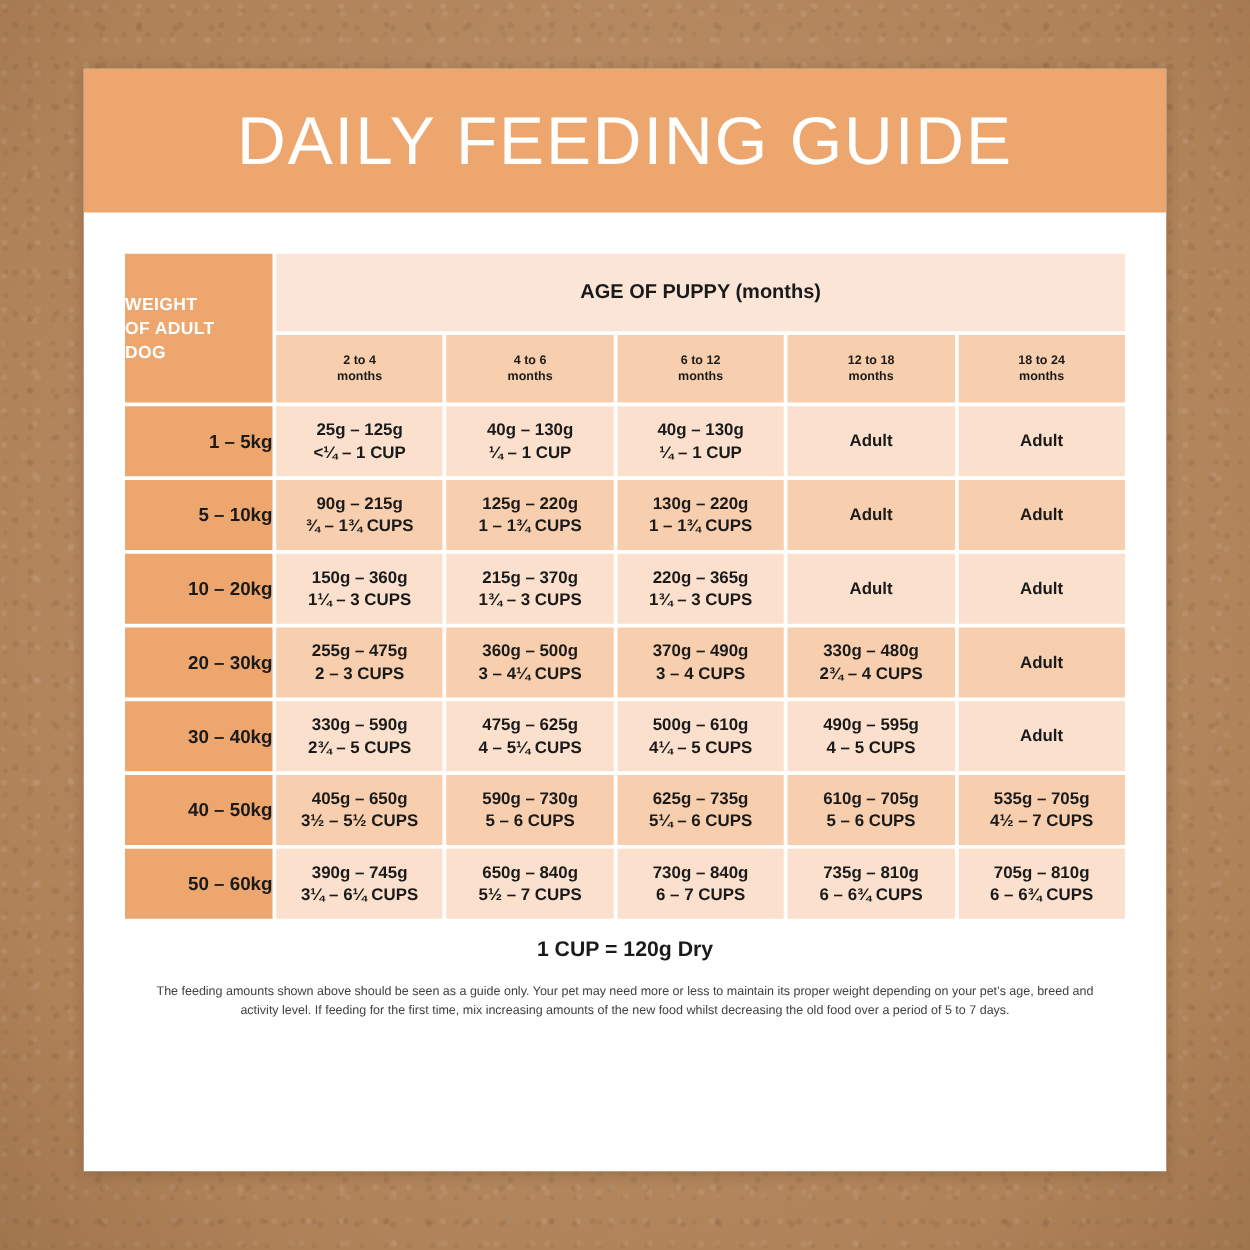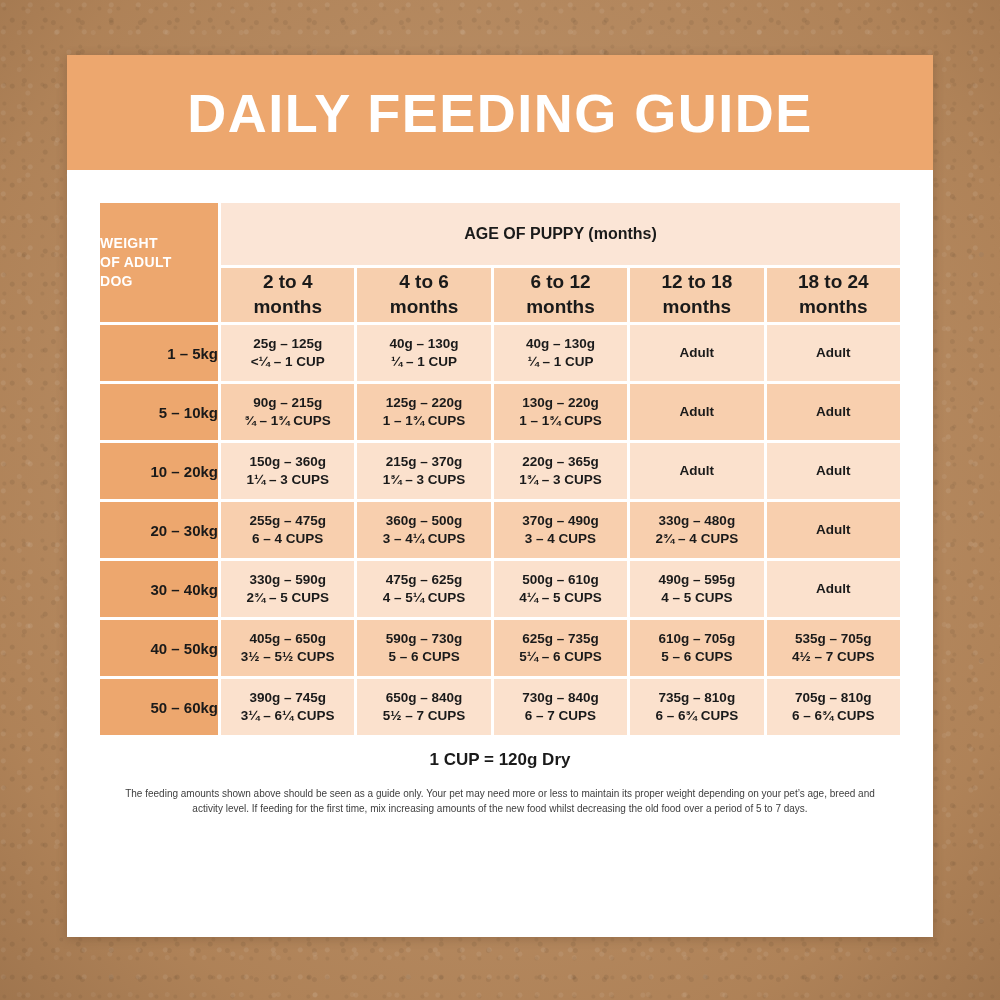--- a/index.html
+++ b/index.html
@@ -49,21 +49,21 @@
     height: 115px;
     background: #eda濃;
     background: #eda76e;
     display: flex;
     align-items: center;
     justify-content: center;
   }
   #header-title {
     color: #ffffff;
     font-size: 54px;
-    font-weight: bold;
+    font-weight: normal;
     letter-spacing: 1.5px;
     line-height: 1;
     text-align: center;
     white-space: nowrap;
   }
 
   #table-wrap {
     padding: 30px 30px 0 30px;
   }
   table.feeding {
@@ -103,21 +103,21 @@
     color: #1a1a1a;
     font-size: 16px;
     font-weight: bold;
     text-align: center;
     vertical-align: middle;
     height: 62px;
   }
   .sub-head {
     background: #f7cfae;
     color: #1a1a1a;
-    font-size: 19px;
+    font-size: 10px;
     font-weight: bold;
     text-align: center;
     vertical-align: middle;
     height: 54px;
     line-height: 1.3;
   }
   .weight-cell {
     background: #eda76e;
     color: #1a1a1a;
     font-size: 15px;
@@ -263,21 +263,21 @@
               <span class="line1">Adult</span>
             </td>
             <td class="cell amount-cell tone-light">
               <span class="line1">Adult</span>
             </td>
           </tr>
           <tr>
             <td class="weight-cell">20 – 30kg</td>
             <td class="cell amount-cell tone-mid">
               <span class="line1">255g – 475g</span>
-              <span class="line2">6 – 4 CUPS</span>
+              <span class="line2">2 – 3 CUPS</span>
             </td>
             <td class="cell amount-cell tone-mid">
               <span class="line1">360g – 500g</span>
               <span class="line2">3 – 4¼ CUPS</span>
             </td>
             <td class="cell amount-cell tone-mid">
               <span class="line1">370g – 490g</span>
               <span class="line2">3 – 4 CUPS</span>
             </td>
             <td class="cell amount-cell tone-mid">

